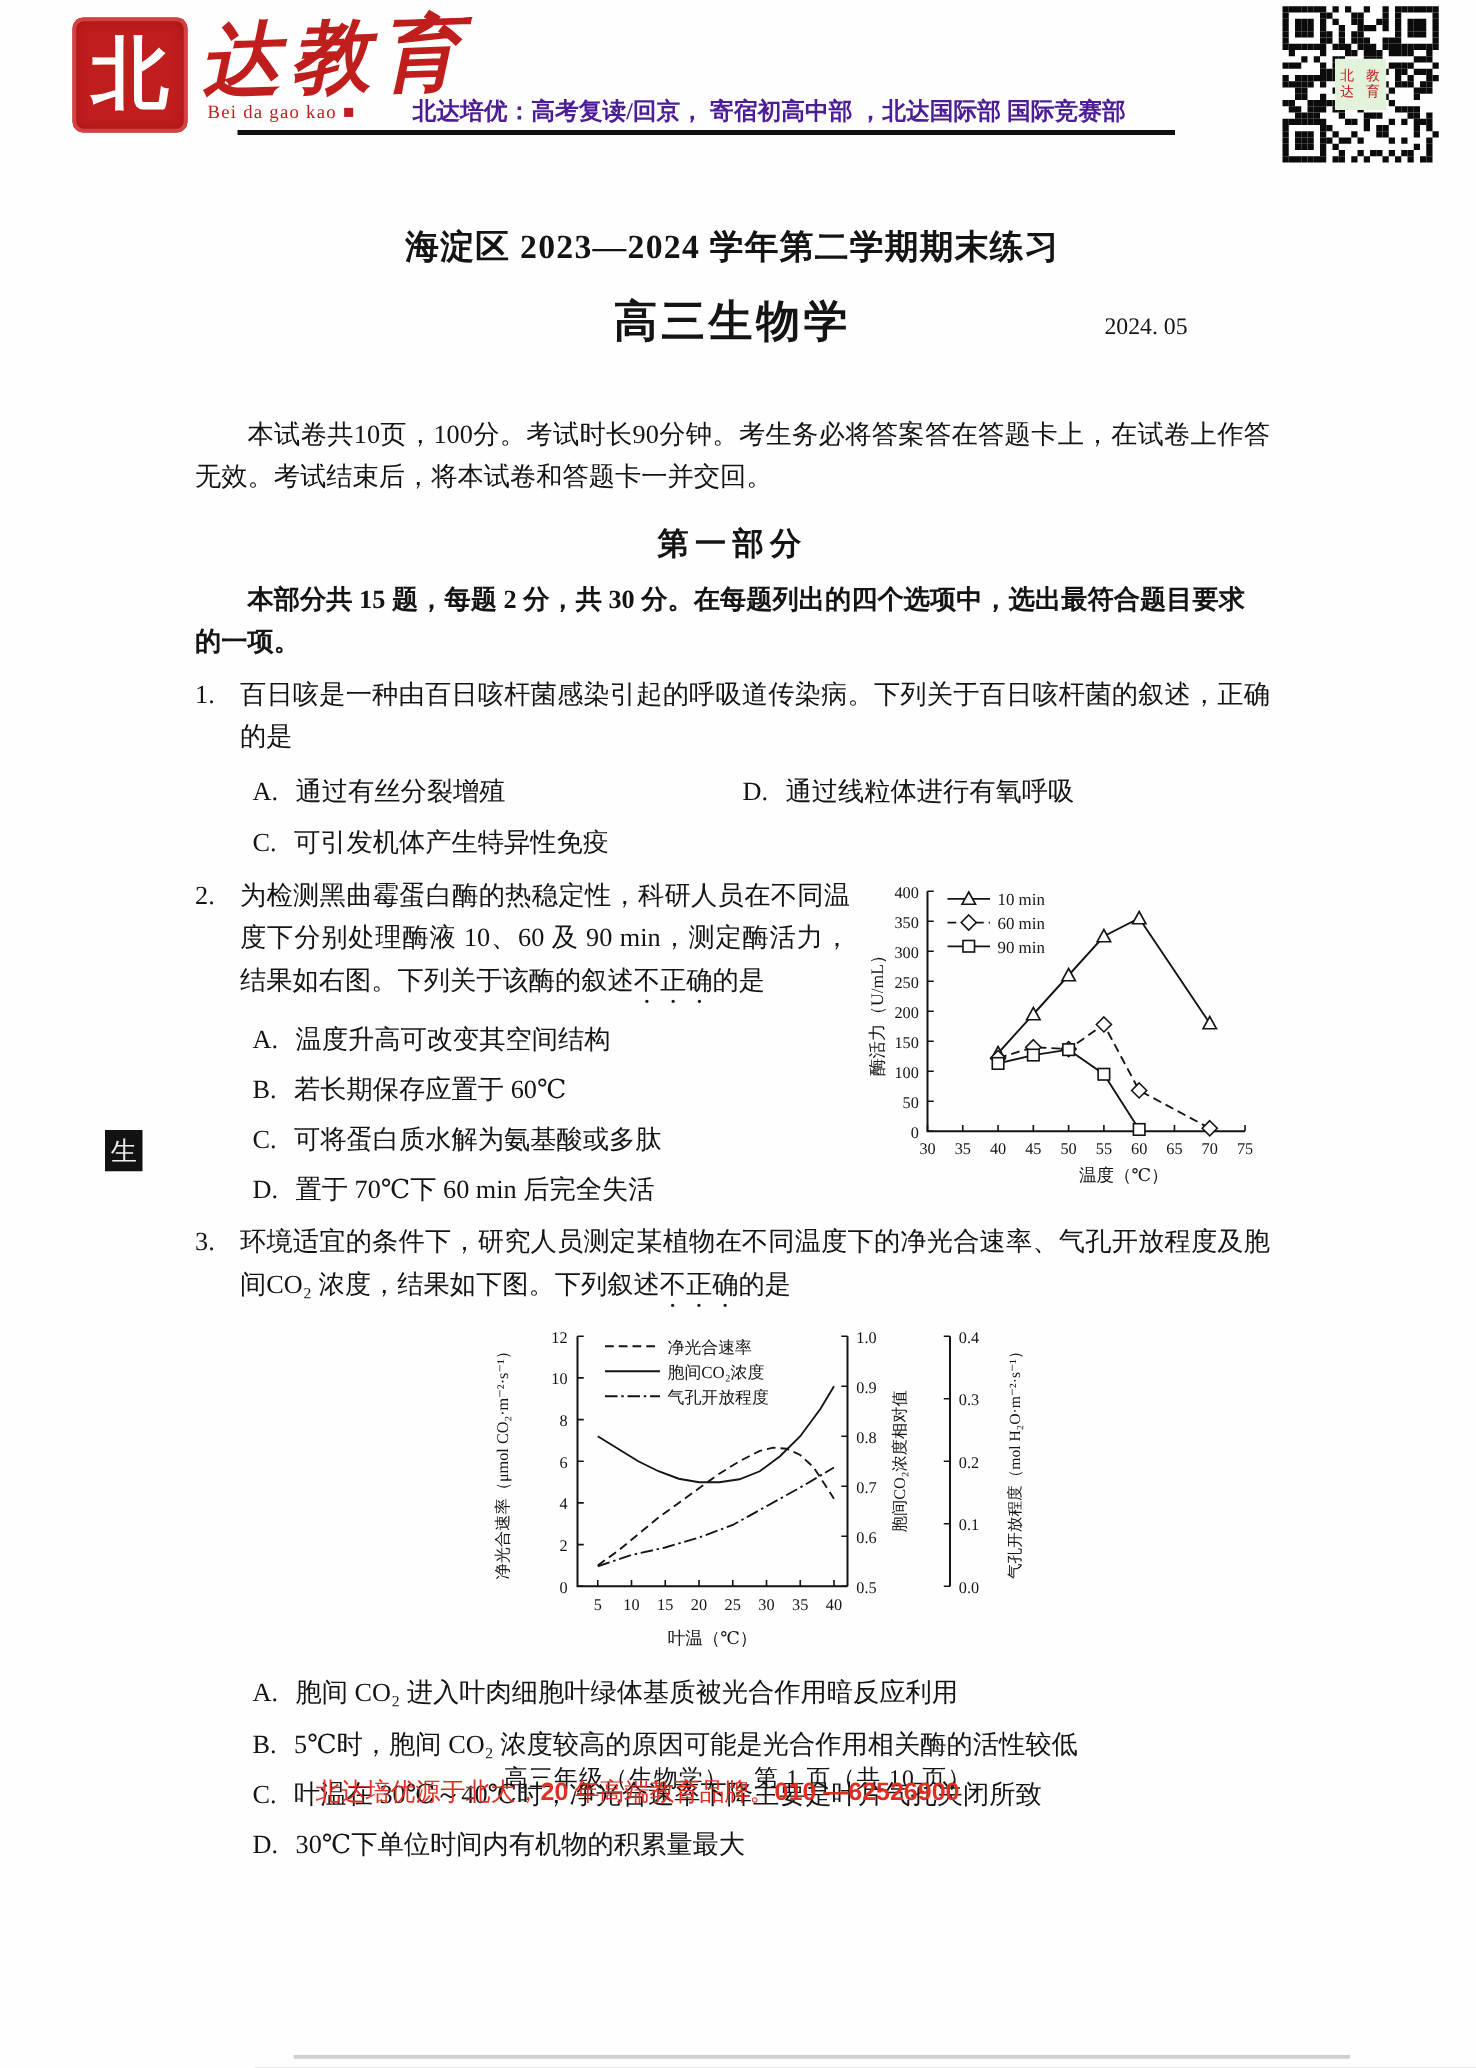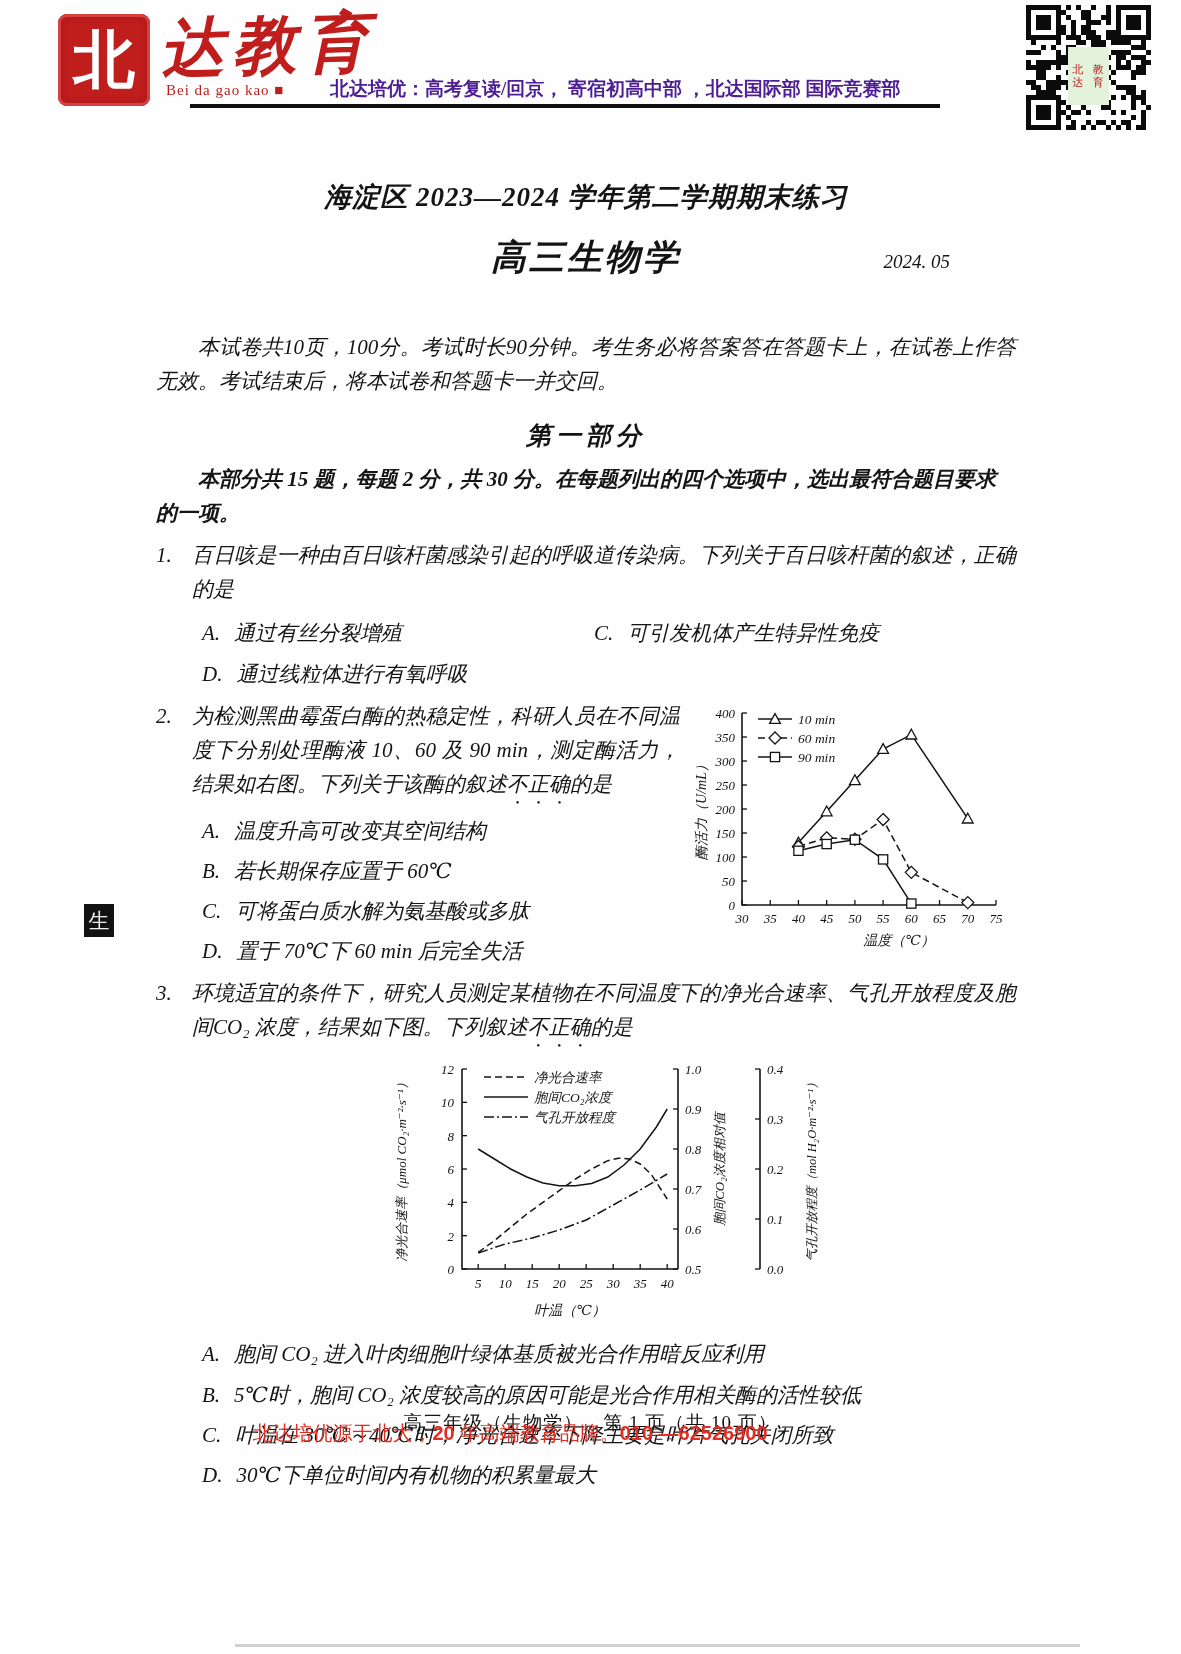--- a/index.html
+++ b/index.html
@@ -13,26 +13,26 @@
   .seal span{color:#fff;font-size:62px;font-weight:bold;line-height:1;}
   .brand-name{position:absolute;left:160px;top:2px;font-size:64px;font-weight:bold;color:#c01d1d;
         letter-spacing:8px;transform:rotate(-2deg);font-style:italic;white-space:nowrap;}
   .brand-sub{position:absolute;left:166px;top:82px;font-size:15px;color:#c01d1d;letter-spacing:1px;}
   .tagline{position:absolute;left:330px;top:76px;font-size:19px;font-weight:bold;color:#4c1d95;white-space:nowrap;}
   .header-rule{position:absolute;left:190px;top:104px;width:750px;height:4px;background:#101010;}
   .qr{position:absolute;left:1026px;top:5px;width:125px;height:125px;}
   #qr-grid{display:grid;grid-template-columns:repeat(25,5px);grid-auto-rows:5px;}
   #qr-grid i{display:block;}
   #qr-grid i.d{background:#0b0b0b;}
-  .qr-label{position:absolute;left:42px;top:42px;width:41px;height:58px;background:#e3f2da;
+  .qr-label{position:absolute;left:42px;top:42px;width:41px;height:41px;background:#e3f2da;
         color:#c01d1d;font-size:11px;line-height:13px;display:flex;align-items:center;
         justify-content:center;text-align:center;letter-spacing:1px;}
 
   
-  .content{position:absolute;left:156px;top:176px;width:860px;font-size:21px;line-height:1.62;font-style:italic;}
+  .content{position:absolute;left:156px;top:176px;width:860px;font-size:21px;line-height:1.62;}
   .title{text-align:center;font-weight:bold;font-size:27px;letter-spacing:1px;}
   .subject-row{position:relative;text-align:center;margin-top:10px;height:50px;}
   .subject{font-size:35px;font-weight:bold;letter-spacing:3px;}
   .date{position:absolute;right:66px;bottom:2px;font-size:19px;font-weight:normal;}
   .intro{margin-top:50px;text-indent:2em;text-align:justify;}
   .part-heading{text-align:center;font-weight:bold;font-size:25px;margin-top:18px;letter-spacing:5px;}
   .instruction{font-weight:bold;margin-top:6px;text-indent:2em;}
   .question{display:flex;margin-top:8px;}
   .qnum{width:36px;flex:none;}
   .qtext{flex:1;text-align:justify;}
@@ -715,22 +715,22 @@
 
     <div class="part-heading">第一部分</div>
     <div class="instruction">本部分共 15 题，每题 2 分，共 30 分。在每题列出的四个选项中，选出最符合题目要求的一项。</div>
 
     <div class="question">
       <span class="qnum">1.</span>
       <span class="qtext">百日咳是一种由百日咳杆菌感染引起的呼吸道传染病。下列关于百日咳杆菌的叙述，正确的是</span>
     </div>
     <div class="options-grid">
       <div class="opt"><span class="opt-label">A.</span><span>通过有丝分裂增殖</span></div>
+      <div class="opt"><span class="opt-label">D.</span><span>通过线粒体进行有氧呼吸</span></div>
       <div class="opt"><span class="opt-label">C.</span><span>可引发机体产生特异性免疫</span></div>
-      <div class="opt"><span class="opt-label">D.</span><span>通过线粒体进行有氧呼吸</span></div>
     </div>
 
     <div class="q2-wrap">
       <div class="q2-left">
         <div class="question">
           <span class="qnum">2.</span>
           <span class="qtext"><span>为检测黑曲霉蛋白酶的热稳定性，科研人员在不同温度下分别处理酶液 10、60 及 90 min，测定酶活力，结果如右图。下列关于该酶的叙述</span><span class="emph">不正确</span><span>的是</span></span>
         </div>
         <div class="options">
           <div class="opt"><span class="opt-label">A.</span><span>温度升高可改变其空间结构</span></div>

